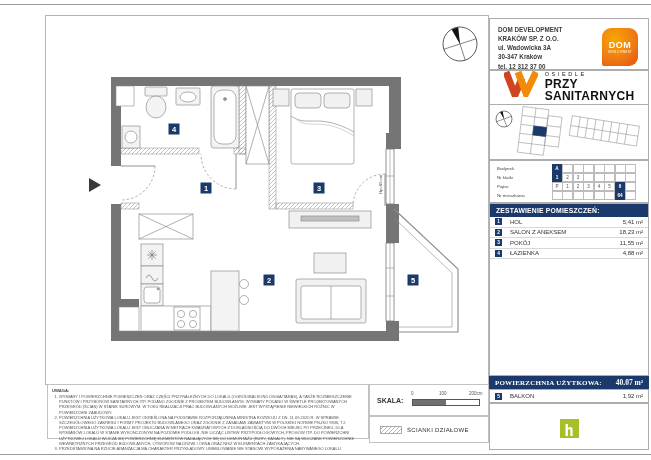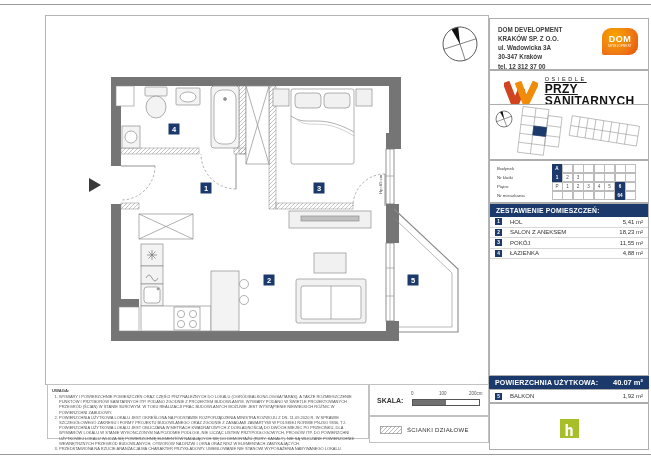--- a/index.html
+++ b/index.html
@@ -19,44 +19,44 @@
   #legend-box .lbl{font-size:6px;color:#333;letter-spacing:.3px;}
   .scale-inner{position:relative;width:100%;height:100%;}
   .scale-label{position:absolute;left:7px;top:12px;font-size:7px;font-weight:bold;color:#333;}
   .scale-bar{position:absolute;left:42px;top:14px;width:66px;height:5px;border:0.5px solid #555;background:#fff;}
   .scale-bar .seg1{position:absolute;left:0;top:0;width:50%;height:100%;background:#707070;}
   .scale-tick{position:absolute;font-size:4.5px;color:#555;top:6px;}
   
   .sbox{left:489px;width:160px;border:1px solid #adadad;box-sizing:border-box;background:#fff;}
   #company-box{top:18px;height:52px;}
   .company-lines{position:absolute;left:8px;top:6px;font-size:6.3px;font-weight:bold;color:#3c3c3c;line-height:1.45;}
-  .dom-logo{position:absolute;right:10px;top:9px;width:36px;height:27px;border-radius:9px 9px 9px 2px;
+  .dom-logo{position:absolute;right:10px;top:9px;width:36px;height:38px;border-radius:9px 9px 9px 2px;
             background:radial-gradient(circle at 35% 30%, #f7a600 0%, #ef7c14 55%, #e84e0f 100%);
             display:flex;flex-direction:column;align-items:center;justify-content:center;}
   .dom-logo .big{color:#fff;font-weight:bold;font-size:9px;letter-spacing:.5px;line-height:1;}
   .dom-logo .small{color:#fff;font-size:2.6px;letter-spacing:.4px;margin-top:1px;}
-  #estate-box{top:70px;height:38px;display:flex;align-items:flex-end;justify-content:center;gap:7px;text-decoration:underline;}
+  #estate-box{top:70px;height:38px;display:flex;align-items:flex-start;justify-content:center;gap:7px;}
   .estate-text .top{font-size:5.5px;letter-spacing:2.6px;color:#1a1a1a;margin-bottom:1px;}
   .estate-text .big{font-size:12px;font-weight:800;color:#111;line-height:1.02;letter-spacing:.3px;}
   #siteplan-box{top:104px;height:56px;}
   #unitgrid-box{top:160px;height:43px;padding:3px 4px 0 7px;box-sizing:border-box;}
   .ug-row{display:flex;align-items:stretch;height:9px;}
   .ug-label{width:55px;font-size:4.4px;color:#444;display:flex;align-items:center;}
   .ug-cell{width:11px;border:0.5px solid #bcbcbc;box-sizing:border-box;font-size:4.6px;color:#555;
            display:flex;align-items:center;justify-content:center;margin-left:-0.5px;background:#fff;}
   .ug-cell.hl{background:#1b3a6b;color:#fff;font-weight:bold;border-color:#1b3a6b;}
   #rooms-box{top:203px;height:173px;}
   .list-header{height:13px;background:#1b3a6b;color:#fff;font-size:6.8px;font-weight:bold;
                display:flex;align-items:center;padding-left:6px;letter-spacing:.2px;}
   .room-row{height:9.5px;display:flex;align-items:center;border-bottom:0.5px solid #d8d8d8;padding:0 5px;}
   .badge{width:7px;height:7px;background:#1b3a6b;color:#fff;font-size:4.8px;font-weight:bold;
          display:flex;align-items:center;justify-content:center;flex:0 0 auto;}
   .room-name{font-size:6px;color:#333;margin-left:8px;flex:1;}
   .room-area{font-size:6px;color:#333;}
-  #total-bar{top:376px;height:13px;background:#1b3a6b;display:flex;align-items:center;padding:0 6px;box-sizing:border-box;border:none;}
+  #total-bar{top:376px;height:13px;background:#1b3a6b;display:flex;align-items:center;padding:0 6px;box-sizing:border-box;border:none;font-family:Liberation Serif, serif;}
   #total-bar .lbl{color:#fff;font-size:7px;font-weight:bold;flex:1;letter-spacing:.2px;}
   #total-bar .val{color:#fff;font-size:7.5px;font-weight:bold;}
   #balkon-box{top:389px;height:14px;display:flex;align-items:center;padding:0 5px;box-sizing:border-box;}
   #logo-box{top:403px;height:47px;display:flex;align-items:center;justify-content:center;}
   .hz{display:flex;align-items:flex-start;gap:3px;}
   .hz-sq{width:19px;height:19px;background:#a8bf2a;display:flex;align-items:flex-end;justify-content:center;margin-top:4px;}
   .hz-sq span{color:#fff;font-family:"DejaVu Sans Mono",monospace;font-weight:bold;font-size:16px;line-height:.95;}
   .hz-txt .word{font-family:"DejaVu Sans Mono",monospace;font-weight:bold;font-size:21px;color:#111;letter-spacing:1px;line-height:1;}
   .hz-txt .sub{font-size:6px;color:#a8bf2a;letter-spacing:4.5px;text-align:right;margin-top:0px;}
   svg text{font-family:"Liberation Sans",sans-serif;}

